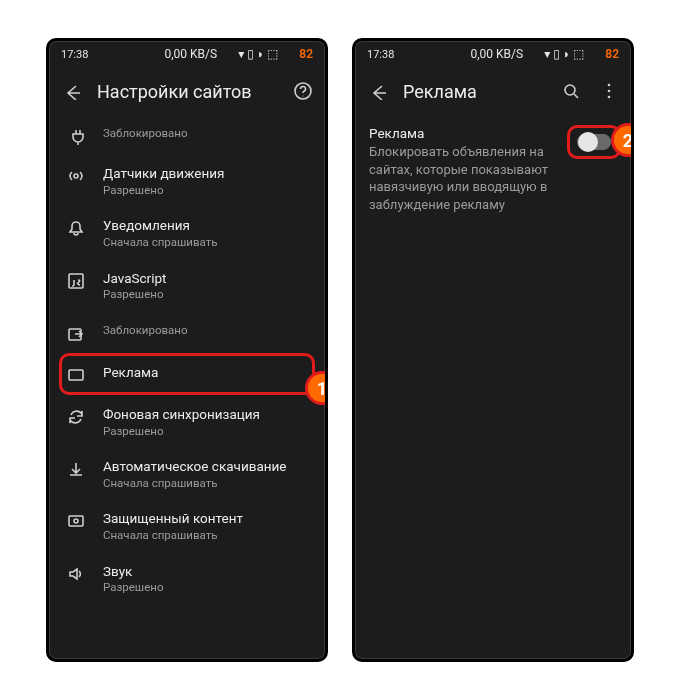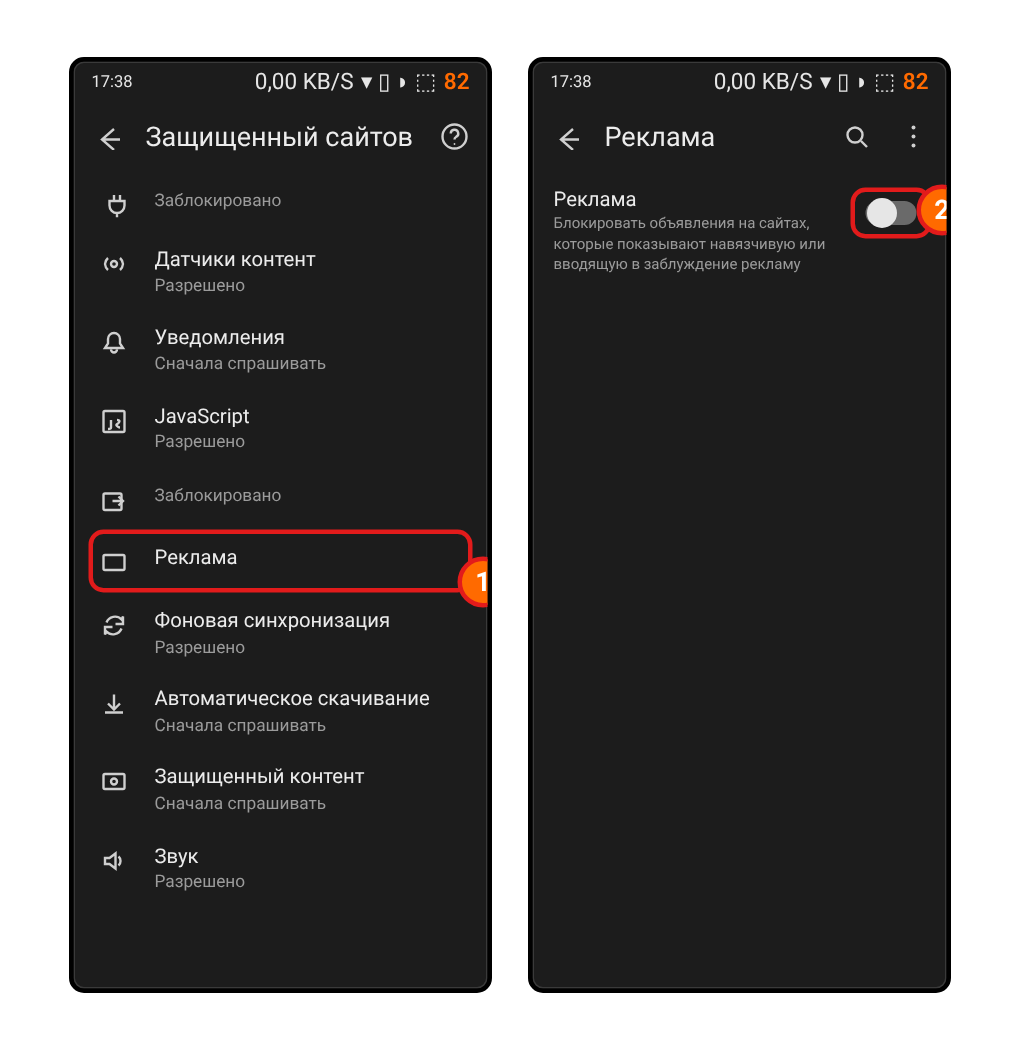--- a/index.html
+++ b/index.html
@@ -27,21 +27,21 @@
     box-shadow:0 0 0 1px #3a3a3a inset;
     color:var(--text);
     position:relative;
     overflow:hidden;
   }
   .statusbar{
     height:26px;display:flex;align-items:center;
     justify-content:space-between;
     padding:0 12px;font-size:11px;color:#e6e6e6;
   }
-  .statusbar .icons{display:flex;gap:5px;align-items:center;font-size:15px;}
+  .statusbar .icons{display:flex;gap:21px;align-items:center;font-size:12px;}
   .battery{color:var(--badge);font-weight:600;}
   .appbar{
     display:flex;align-items:center;
     height:48px;padding:0 10px;gap:14px;
   }
   .appbar .title{font-size:18px;font-weight:400;flex:1;}
   .iconbtn{width:24px;height:24px;display:flex;align-items:center;justify-content:center;cursor:pointer;}
   .setlist{padding:0 4px 10px 4px;}
   .row{
     display:flex;align-items:flex-start;gap:16px;
@@ -65,21 +65,21 @@
     border:3px solid var(--hi);
     color:#fff;font-weight:700;font-size:18px;
     display:flex;align-items:center;justify-content:center;
     z-index:5;
   }
   .badge1{right:-14px;top:330px;}
   .badge2{right:-14px;top:82px;}
   
   .detail{padding:10px 14px 0 14px;}
   .detail .dtitle{font-size:13.5px;color:var(--text);}
-  .detail .ddesc{font-size:10px;color:var(--sub);margin-top:2px;line-height:1.35;max-width:186px;}
+  .detail .ddesc{font-size:13px;color:var(--sub);margin-top:2px;line-height:1.35;max-width:186px;}
   .toggleWrap{
     position:absolute;right:10px;top:84px;
     border:3px solid var(--hi);border-radius:10px;
     padding:6px 7px;
   }
   .toggle{
     width:34px;height:16px;border-radius:10px;background:#6a6a6a;position:relative;
   }
   .toggle::after{
     content:"";position:absolute;left:1px;top:-2px;
@@ -98,21 +98,21 @@
       <span>▾ ▯ ◗ ⬚</span>
       <span class="battery">82</span>
     </span>
   </div>
   <div class="appbar">
     <div class="iconbtn">
       <svg>
           <path d="M14 4 L6 11 L14 18 M6 11 H18"></path>
         </svg>
     </div>
-    <div class="title">Защищенный сайтов</div>
+    <div class="title">Настройки сайтов</div>
     <div class="iconbtn">
       <svg>
           <circle cx="9" cy="9" r="8"></circle>
           <path d="M6.5 7a2.5 2.5 0 1 1 3.5 2.3c-.8.4-1 1-1 1.7"></path>
           <circle cx="9" cy="14" r="0.6" fill="#cfcfcf" stroke="none"></circle>
         </svg>
     </div>
   </div>
   <div class="setlist">
     <div class="row">
@@ -126,21 +126,21 @@
         </div>
     </div>
     <div class="row">
       <div class="ricon">
           <svg>
             <circle cx="9" cy="9" r="2"></circle>
             <path d="M3 9a6 6 0 0 1 2-4M15 9a6 6 0 0 0-2-4M3 9a6 6 0 0 0 2 4M15 9a6 6 0 0 1-2 4"></path>
           </svg>
         </div>
       <div class="rtxt">
-          <div class="rtitle">Датчики контент</div>
+          <div class="rtitle">Датчики движения</div>
           <div class="rsub">Разрешено</div>
         </div>
     </div>
     <div class="row">
       <div class="ricon">
           <svg>
             <path d="M9 3a4 4 0 0 1 4 4v3l2 3H3l2-3V7a4 4 0 0 1 4-4zM7 14a2 2 0 0 0 4 0"></path>
           </svg>
         </div>
       <div class="rtxt">

